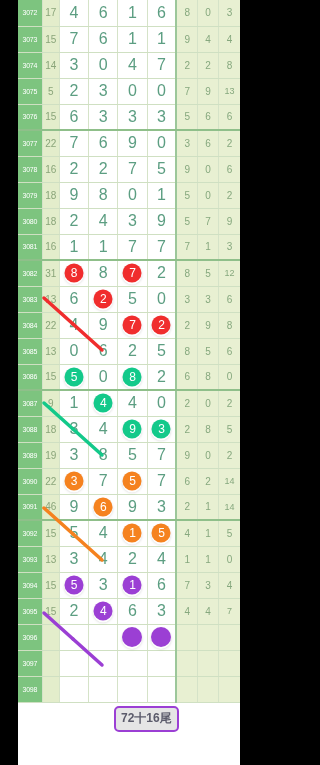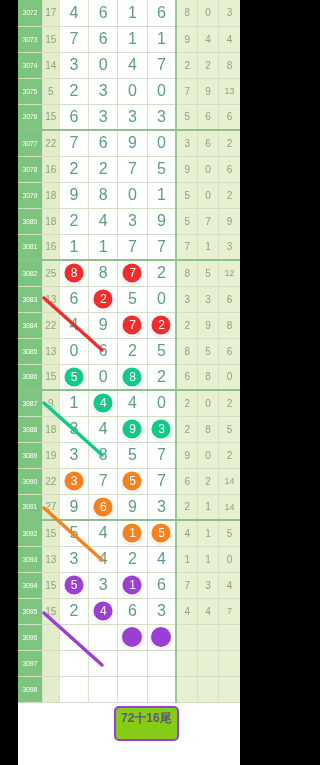--- a/index.html
+++ b/index.html
@@ -96,27 +96,27 @@
     left: 18px; top: 0;
     width: 222px; height: 765px;
     pointer-events: none;
     z-index: 3;
   }
 
   
   #tag {
     position: absolute;
     left: 114px; top: 706px;
-    background: #84cc16;
+    background: #e5e5e5;
     border: 2px solid #9b3fd4;
     border-radius: 5px;
     color: #5b5b6b;
     font-size: 12px;
     font-weight: bold;
-    padding: 2px 5px 12px 5px;
+    padding: 2px 5px 3px 5px;
     white-space: nowrap;
     z-index: 8;
   }
 </style>
 </head>
 <body>
 
 <div id="app">
 
   <div id="grid">
@@ -227,21 +227,21 @@
             <td class="c-main">1</td>
             <td class="c-main">1</td>
             <td class="c-main">7</td>
             <td class="c-main last">7</td>
             <td class="c-tail">7</td>
             <td class="c-tail">1</td>
             <td class="c-tail lastcol">3</td>
           </tr>
           <tr>
             <td class="c-iss">3082</td>
-            <td class="c-cnt">25</td>
+            <td class="c-cnt">31</td>
             <td class="c-main">
               <span class="bub red">8</span>
             </td>
             <td class="c-main">8</td>
             <td class="c-main">
               <span class="bub red">7</span>
             </td>
             <td class="c-main last">2</td>
             <td class="c-tail">8</td>
             <td class="c-tail">5</td>
@@ -350,21 +350,21 @@
             <td class="c-main">
               <span class="bub orange">5</span>
             </td>
             <td class="c-main last">7</td>
             <td class="c-tail">6</td>
             <td class="c-tail">2</td>
             <td class="c-tail big lastcol">14</td>
           </tr>
           <tr class="grp">
             <td class="c-iss">3091</td>
-            <td class="c-cnt">27</td>
+            <td class="c-cnt">46</td>
             <td class="c-main">9</td>
             <td class="c-main">
               <span class="bub orange">6</span>
             </td>
             <td class="c-main">9</td>
             <td class="c-main last">3</td>
             <td class="c-tail">2</td>
             <td class="c-tail">1</td>
             <td class="c-tail big lastcol">14</td>
           </tr>

